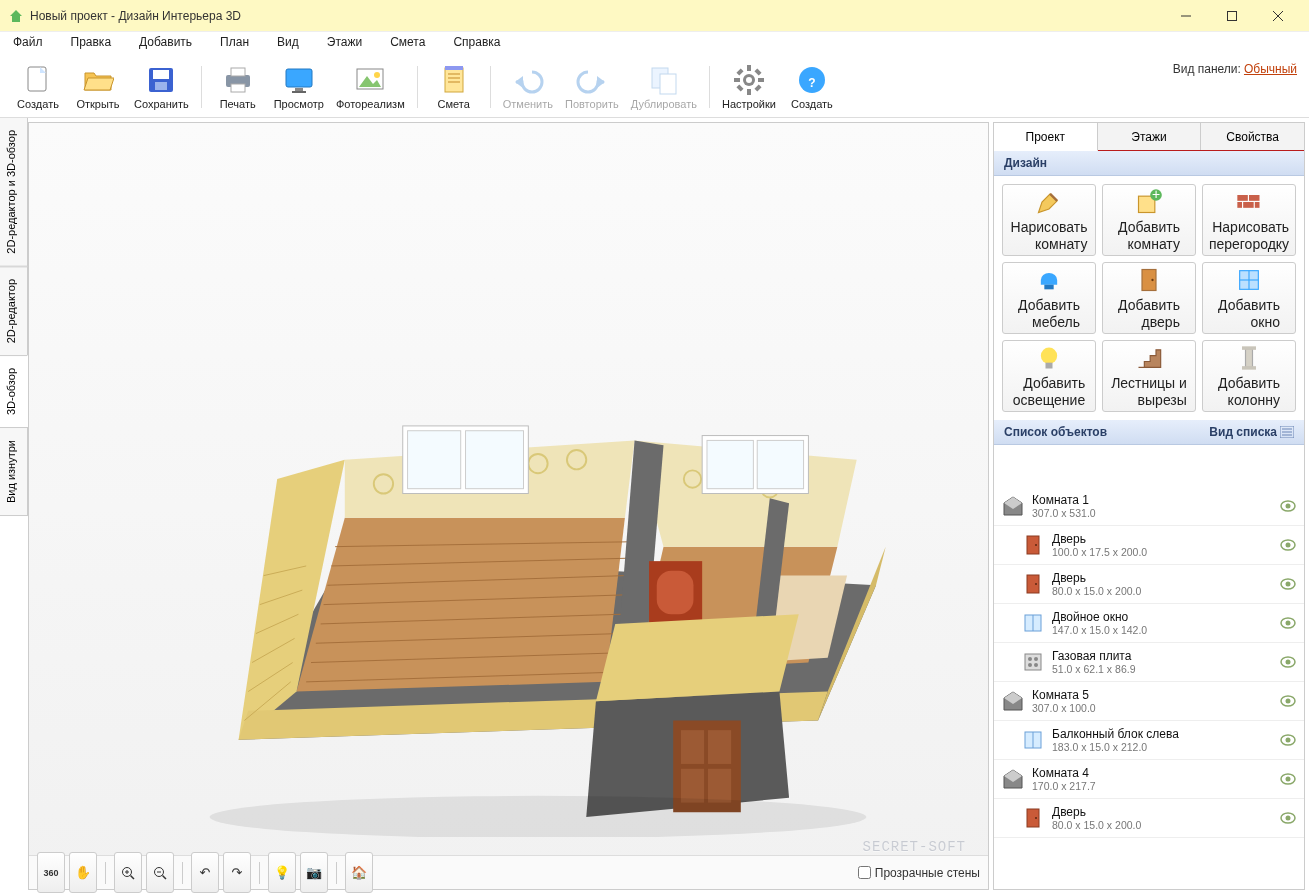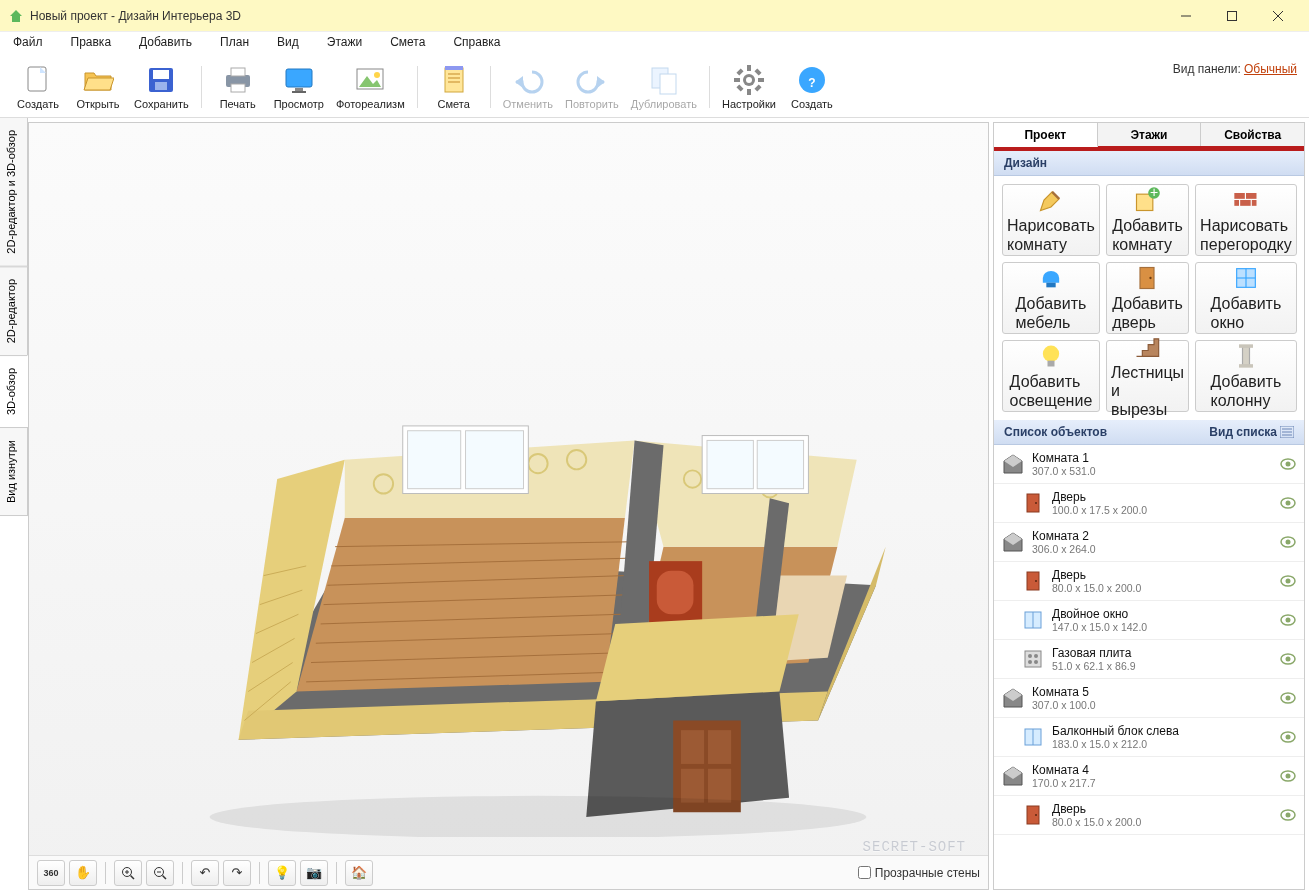--- a/index.html
+++ b/index.html
@@ -21,36 +21,36 @@
 .panel-mode { position: absolute; right: 12px; top: 6px; font-size: 11px; color:#333; }
 .panel-mode a { color: #c2410c; text-decoration: underline; }
 .workspace { flex: 1; display: flex; overflow: hidden; }
 .left-tabs { width: 28px; display: flex; flex-direction: column; background: #fff; }
 .vtab { flex: 0 0 auto; writing-mode: vertical-rl; transform: rotate(180deg); padding: 12px 5px; text-align: center; border: 1px solid #ccc; border-right: none; margin-top: -1px; background: #f7f7f7; font-size: 11px; cursor: default; white-space: nowrap; }
 .vtab.active { background: #fff; border-left: 1px solid #fff; font-weight: 500; }
 .viewport { flex: 1; border: 1px solid #ccc; margin: 4px 0 4px 0; position: relative; background: linear-gradient(#fbfbfb,#f1f1f1); display:flex; flex-direction:column; }
 .scene { flex:1; display:flex; align-items:center; justify-content:center; overflow:hidden; }
 .scene svg { max-width: 95%; max-height: 95%; }
 .view-toolbar { height: 34px; border-top: 1px solid #ddd; display: flex; align-items: center; padding: 0 8px; gap: 4px; background:#fafafa; }
-.vtb-btn { width: 28px; height: 26px; border: 1px solid #ccc; border-radius: 3px; background: linear-gradient(#fff,#eee); display:flex; align-items:center; justify-content:center; font-size: 13px; color:#333; }
+.vtb-btn { width: 28px; height: 41px; border: 1px solid #ccc; border-radius: 3px; background: linear-gradient(#fff,#eee); display:flex; align-items:center; justify-content:center; font-size: 13px; color:#333; }
 .vtb-sep { width:1px; height:22px; background:#ccc; margin:0 4px; }
 .transparent-walls { margin-left: auto; display:flex; align-items:center; gap:4px; color:#333; font-size:11px; }
 .right-panel { width: 312px; border: 1px solid #ccc; margin: 4px 4px 4px 4px; display: flex; flex-direction: column; background:#fff; }
-.rp-tabs { height: 28px; display:flex; border-bottom:5px solid #b91c1c;font-weight:bold; }
+.rp-tabs { height: 28px; display:flex; border-bottom:1px solid #b91c1c; }
 .rp-tab { flex:1; display:flex; align-items:center; justify-content:center; border-right:1px solid #ccc; background:#f3f3f3; cursor:default; font-size:12px; }
 .rp-tab:last-child { border-right:none; }
 .rp-tab.active { background:#fff; border-bottom:1px solid #fff; margin-bottom:-1px; }
 .section-hdr { background: linear-gradient(#e6eefb,#d0ddf2); border-bottom:1px solid #b9c9e2; padding:5px 10px; font-weight: bold; color:#2a3f66; display:flex; align-items:center; }
 .design-grid { display:grid; grid-template-columns: repeat(3, 1fr); gap:6px; padding:8px; }
 .design-btn { border:1px solid #ccc; border-radius:3px; background: linear-gradient(#fff,#f2f2f2); height:72px; display:flex; flex-direction:column; align-items:center; justify-content:center; padding:4px; cursor:default; }
 .design-btn .dico { width:28px; height:28px; margin-bottom:3px; display:flex; align-items:center; justify-content:center; }
-.design-btn .dlbl { font-size:16px; text-align:left; line-height:1.15; color:#222; }
+.design-btn .dlbl { font-size:14px; text-align:right; line-height:1.15; color:#222; }
 .list-hdr { display:flex; align-items:center; justify-content:space-between; }
 .list-hdr .view-mode { font-size:11px; color:#2a3f66; display:flex; align-items:center; gap:3px; }
-.obj-list { flex:1; overflow-y:auto; }
+.obj-list { flex:1; overflow-y:auto;margin-top:42px; }
 .obj-row { display:flex; align-items:center; padding:6px 8px; border-bottom:1px solid #eee; gap:8px; }
 .obj-row .oico { width:22px; height:22px; display:flex; align-items:center; justify-content:center; flex-shrink:0; }
 .obj-row .ocontent { flex:1; display:flex; flex-direction:column; }
 .obj-row .oname { font-size:12px; color:#111; }
 .obj-row .odim { font-size:10.5px; color:#777; }
 .obj-row .eye { width:16px; height:12px; flex-shrink:0; }
 .indent-1 { padding-left: 28px; }
 .watermark { position:absolute; right:22px; bottom:34px; font-size:14px; color:rgba(120,130,150,.35); font-family: Liberation Mono, monospace; letter-spacing:1px; text-shadow:0 1px 1px rgba(255,255,255,.6); }
 ::-webkit-scrollbar { width:14px; }
 ::-webkit-scrollbar-track { background:#f1f1f1; }
@@ -495,36 +495,20 @@
           </span>
           <span class="ocontent">
             <span class="oname">Дверь</span>
             <span class="odim">100.0 x 17.5 x 200.0</span>
           </span>
           <span class="eye"><svg viewBox="0 0 16 12">
               <ellipse cx="8" cy="6" rx="7" ry="5" fill="none" stroke="#8aa86a" stroke-width="1.5"></ellipse>
               <circle cx="8" cy="6" r="2.5" fill="#8aa86a"></circle>
             </svg></span>
         </div>
-        <div class="obj-row">
-          <span class="oico">
-            <svg viewBox="0 0 22 22">
-              <polygon points="2,8 11,2 20,8 20,20 2,20" fill="#888" stroke="#555"></polygon>
-              <polygon points="2,8 11,2 20,8 11,14" fill="#ccc"></polygon>
-            </svg>
-          </span>
-          <span class="ocontent">
-            <span class="oname">Комната 2</span>
-            <span class="odim">306.0 x 264.0</span>
-          </span>
-          <span class="eye"><svg viewBox="0 0 16 12">
-              <ellipse cx="8" cy="6" rx="7" ry="5" fill="none" stroke="#8aa86a" stroke-width="1.5"></ellipse>
-              <circle cx="8" cy="6" r="2.5" fill="#8aa86a"></circle>
-            </svg></span>
-        </div>
         <div class="obj-row indent-1">
           <span class="oico">
             <svg viewBox="0 0 22 22">
               <rect x="5" y="2" width="12" height="18" fill="#c95a38" stroke="#8a3a20"></rect>
               <circle cx="14" cy="11" r="1" fill="#5a2610"></circle>
             </svg>
           </span>
           <span class="ocontent">
             <span class="oname">Дверь</span>
             <span class="odim">80.0 x 15.0 x 200.0</span>

